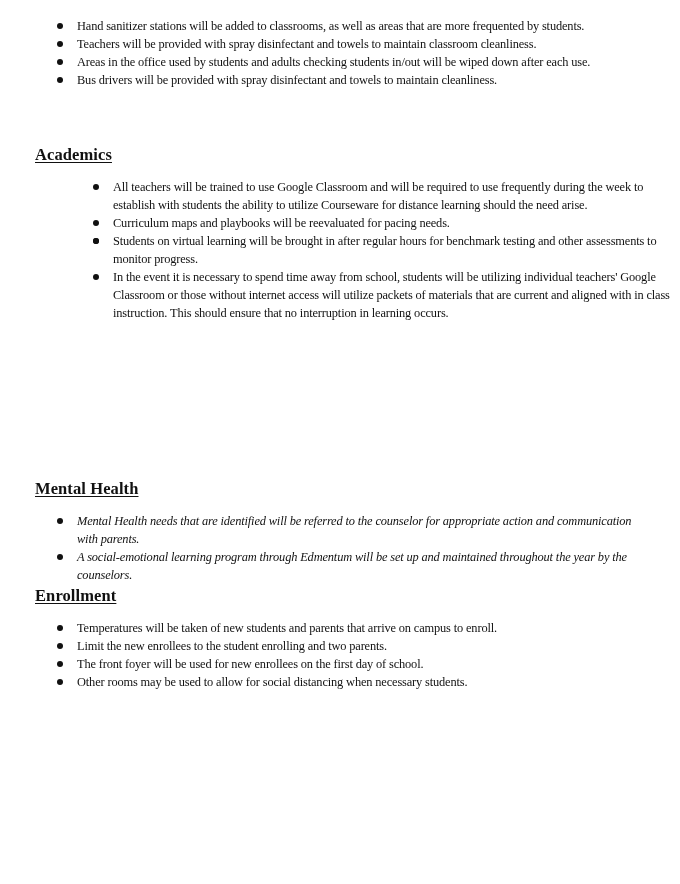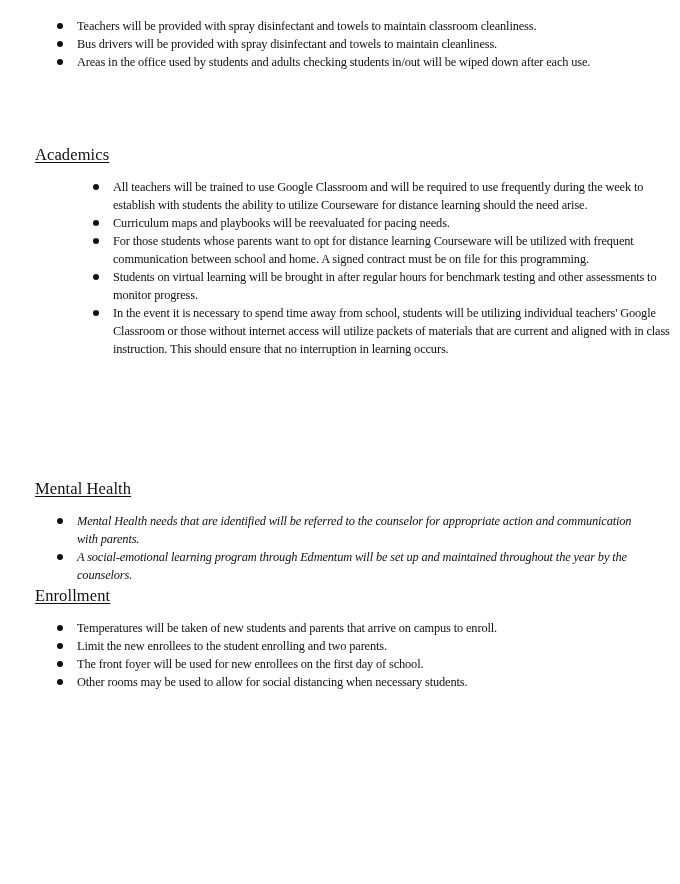--- a/index.html
+++ b/index.html
@@ -13,40 +13,41 @@
   .item {
     position: relative; padding-left: 77px; width: 565px;
     font-size: 12.4px; line-height: 18px; letter-spacing: -0.15px;
   }
   .item .bullet {
     position: absolute; left: 57px; top: 6px; width: 6px; height: 6px;
     border-radius: 50%; background: #111111;
   }
   .heading {
     position: absolute; left: 35px; margin: 0;
-    font-size: 16.5px; font-weight: normal; text-decoration: underline;
+    font-size: 16.5px; font-weight: bold; text-decoration: underline;
     text-underline-offset: 2px; letter-spacing: 0.1px;
   }
 </style>
 </head>
 <body>
 
 <div class="page">
 
   <ul class="list" style="top:17px;">
+    <li class="item"><span class="bullet"></span><span>Hand sanitizer stations will be added to classrooms, as well as areas that are more frequented by students.</span></li>
     <li class="item"><span class="bullet"></span><span>Teachers will be provided with spray disinfectant and towels to maintain classroom cleanliness.</span></li>
+    <li class="item"><span class="bullet"></span><span>Areas in the office used by students and adults checking students in/out will be wiped down after each use.</span></li>
     <li class="item"><span class="bullet"></span><span>Bus drivers will be provided with spray disinfectant and towels to maintain cleanliness.</span></li>
-    <li class="item"><span class="bullet"></span><span>Areas in the office used by students and adults checking students in/out will be wiped down after each use.</span></li>
   </ul>
 
   <h2 class="heading" style="top:145px;">Academics</h2>
   <ul class="list" style="top:178px;margin-left:36px;">
     <li class="item"><span class="bullet"></span><span>All teachers will be trained to use Google Classroom and will be required to use frequently during the week to establish with students the ability to utilize Courseware for distance learning should the need arise.</span></li>
     <li class="item"><span class="bullet"></span><span>Curriculum maps and playbooks will be reevaluated for pacing needs.</span></li>
-    <li class="item"><span class="bullet"></span><span>For those students whose parents want to opt for distance learning Courseware will be utilized with frequent communication between school and home. A signed contract must be on file for this programming.</span></li>
+    <li class="item"><span class="bullet"></span></li>
     <li class="item"><span class="bullet"></span><span>Students on virtual learning will be brought in after regular hours for benchmark testing and other assessments to monitor progress.</span></li>
     <li class="item"><span class="bullet"></span><span>In the event it is necessary to spend time away from school, students will be utilizing individual teachers' Google Classroom or those without internet access will utilize packets of materials that are current and aligned with in class instruction. This should ensure that no interruption in learning occurs.</span></li>
   </ul>
 
   <h2 class="heading" style="top:479px;text-align:right;">Mental Health</h2>
   <ul class="list" style="top:512px;font-style:italic;">
     <li class="item"><span class="bullet"></span><span>Mental Health needs that are identified will be referred to the counselor for appropriate action and communication with parents.</span></li>
     <li class="item"><span class="bullet"></span><span>A social-emotional learning program through Edmentum will be set up and maintained throughout the year by the counselors.</span></li>
   </ul>
 

